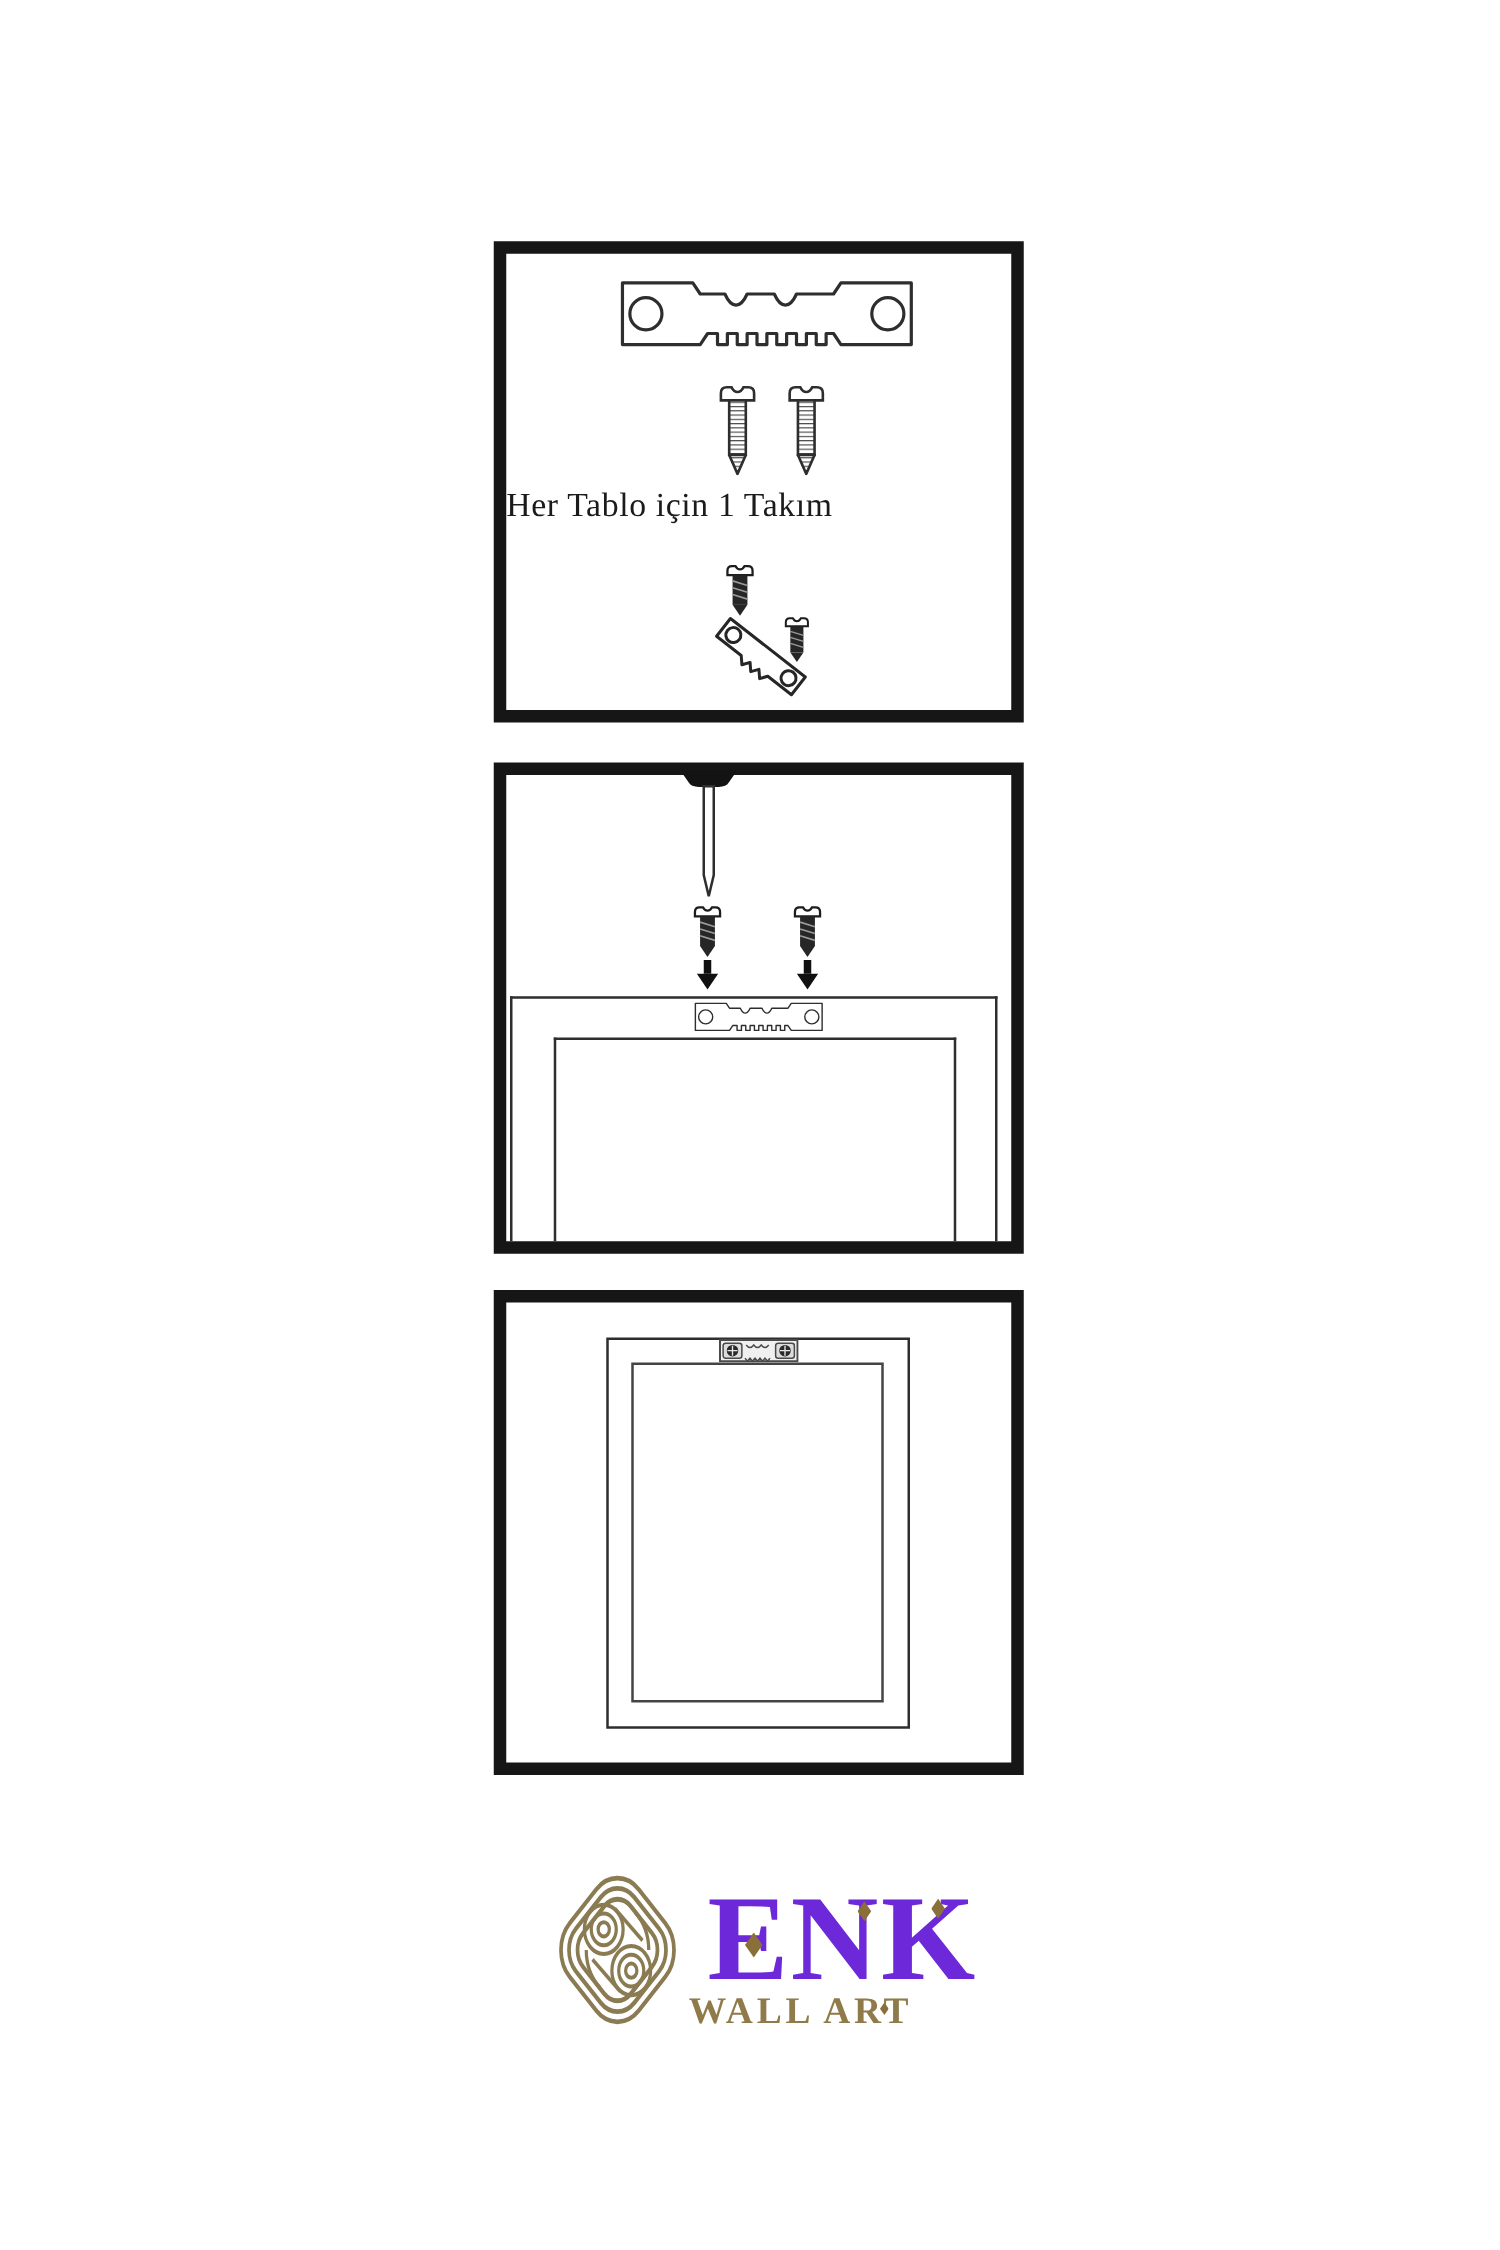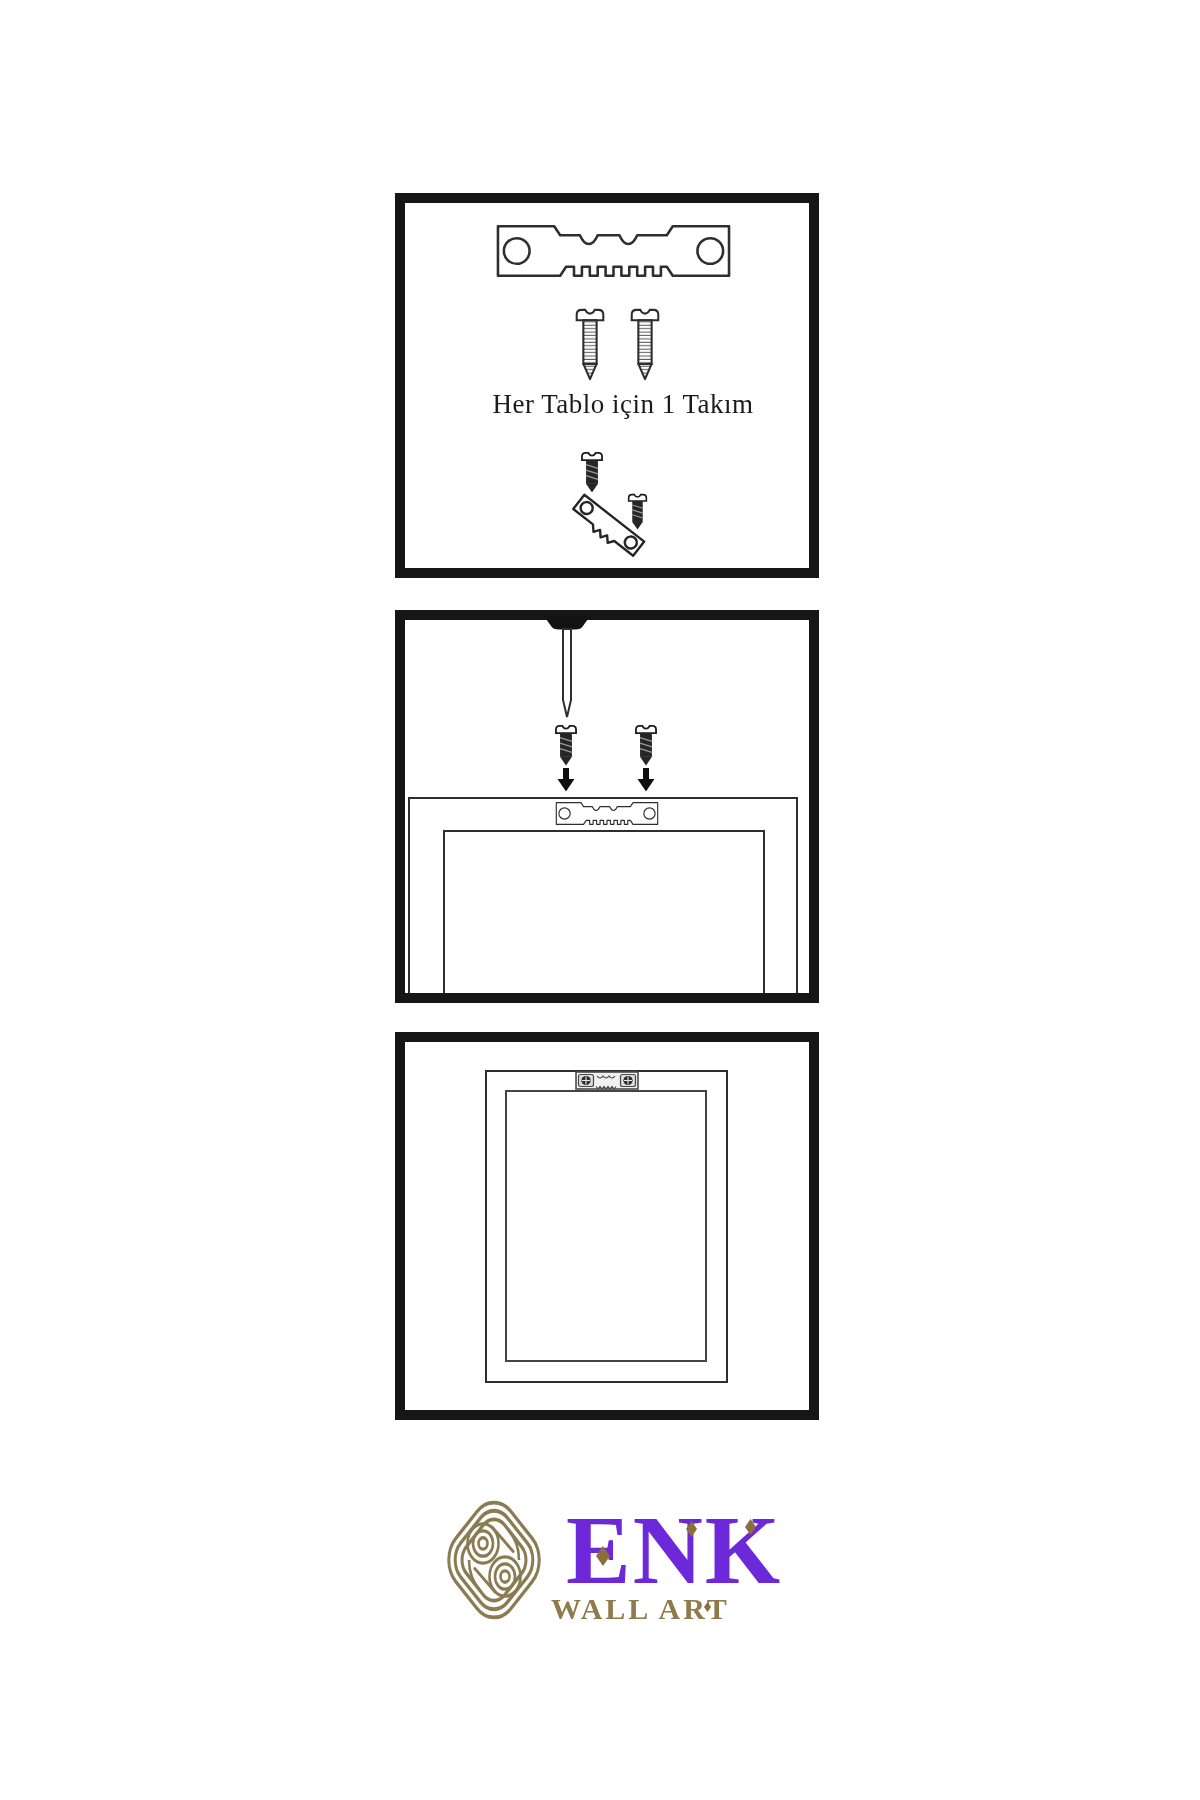--- a/index.html
+++ b/index.html
@@ -11,22 +11,22 @@
   .panel{
     position:absolute;left:395px;width:424px;
     border:10px solid #161616;background:#ffffff;
   }
   #panel-1{top:193px;height:385px;}
   #panel-2{top:610px;height:393px;}
   #panel-3{top:1032px;height:388px;}
   .abs{position:absolute;}
   .caption{
     position:absolute;left:0;top:186px;width:100%;
-    text-align:center;font-size:27px;color:#1b1b1b;
-    letter-spacing:0.5px;font-family:"Liberation Serif", serif;margin-left:16px;
+    text-align:left;font-size:27px;color:#1b1b1b;
+    letter-spacing:0.5px;font-family:"Liberation Serif", serif;
   }
   .rect-outline{position:absolute;border:2px solid #2e2e2e;background:transparent;}
   .no-bottom{border-bottom:none;}
   .diamond{
     position:absolute;background:#8a6f3a;
     clip-path:polygon(50% 0,100% 50%,50% 100%,0 50%);
   }
   #brand-word{
     position:absolute;left:566px;top:1502px;
     font-size:97px;font-weight:bold;line-height:1;

